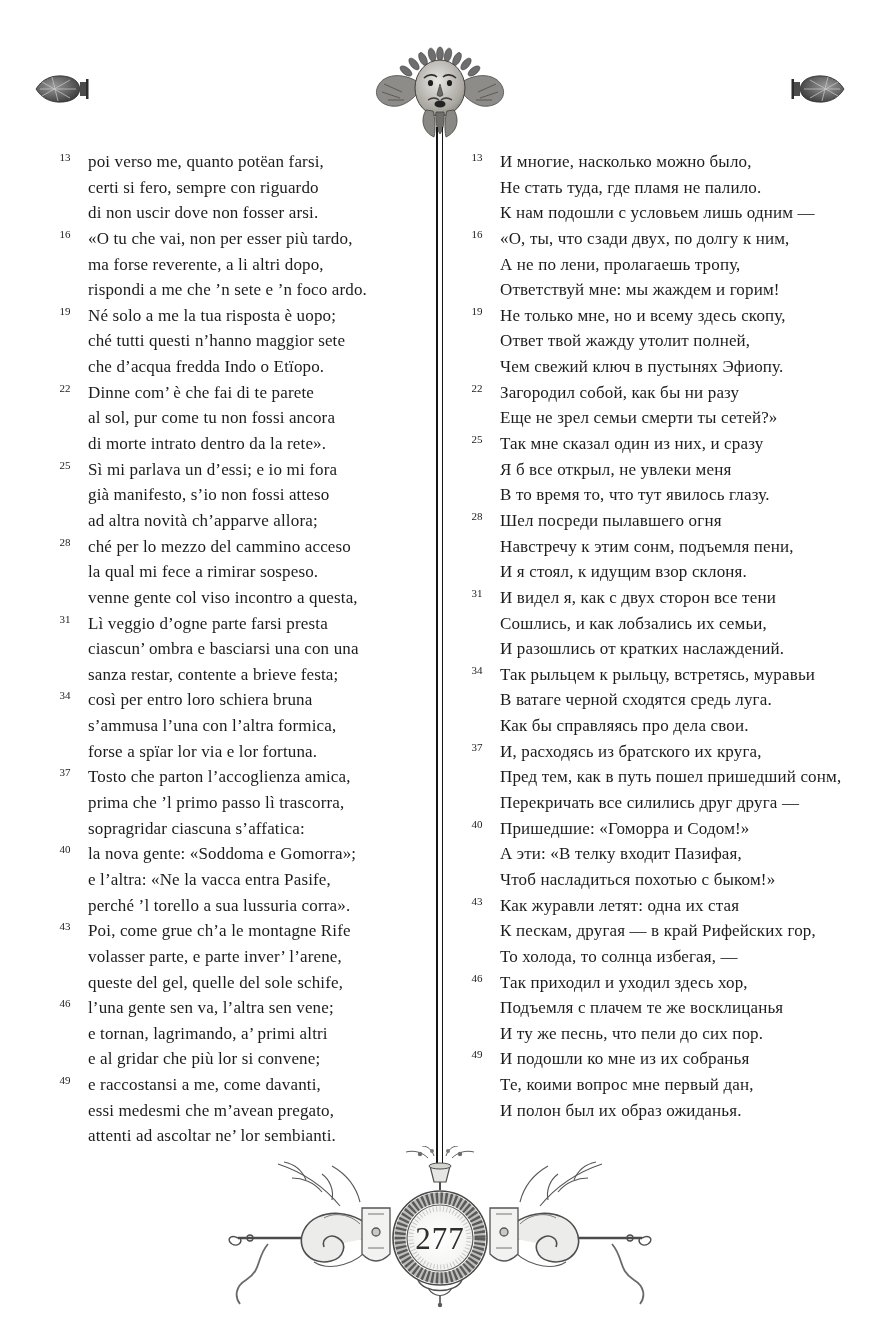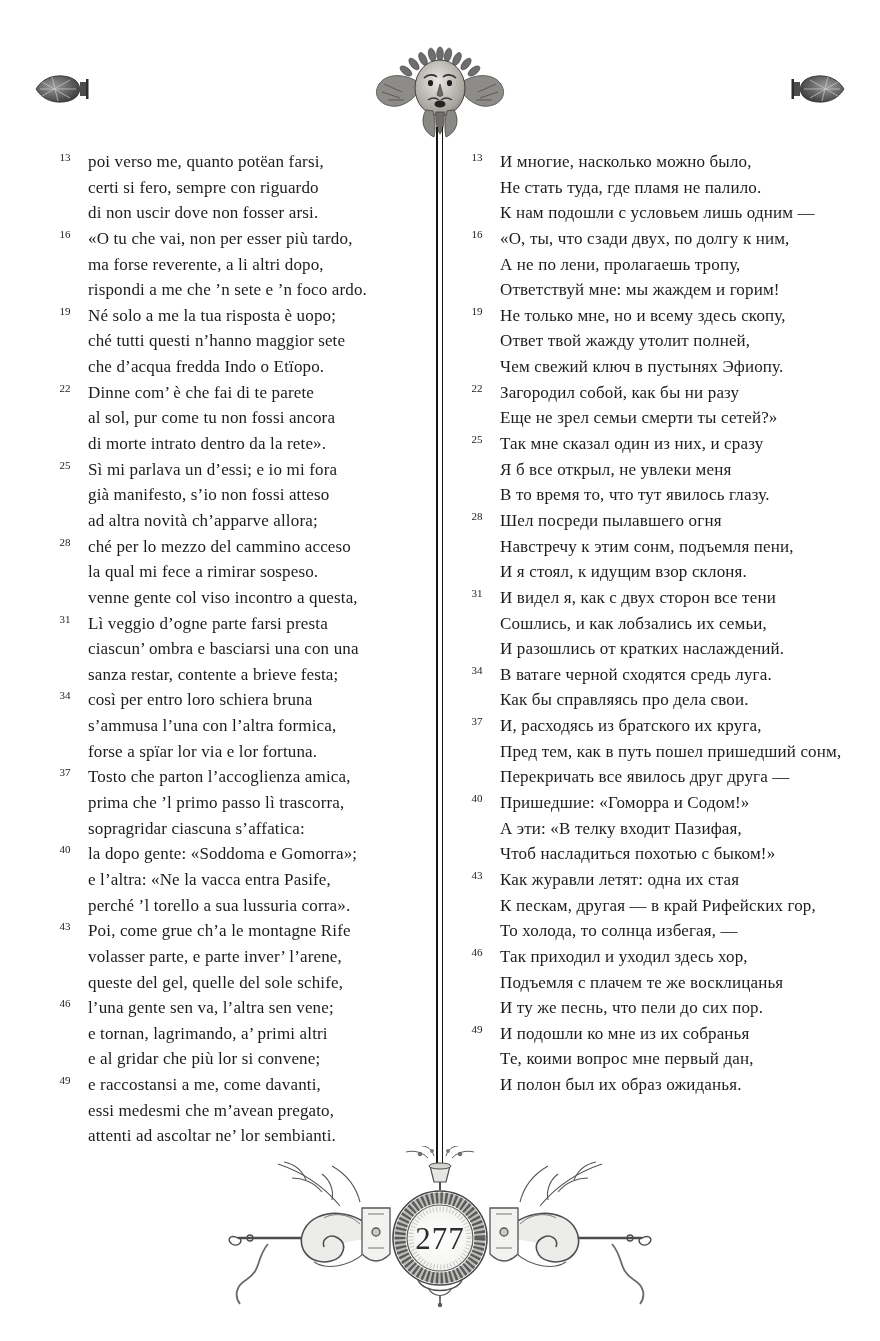--- a/index.html
+++ b/index.html
@@ -160,21 +160,21 @@
         <div class="verse-line">forse a spïar lor via e lor fortuna.</div>
       </div>
       <div class="tercet">
         <span class="verse-num">37</span>
         <div class="verse-line">Tosto che parton l’accoglienza amica,</div>
         <div class="verse-line">prima che ’l primo passo lì trascorra,</div>
         <div class="verse-line">sopragridar ciascuna s’affatica:</div>
       </div>
       <div class="tercet">
         <span class="verse-num">40</span>
-        <div class="verse-line">la dopo gente: «Soddoma e Gomorra»;</div>
+        <div class="verse-line">la nova gente: «Soddoma e Gomorra»;</div>
         <div class="verse-line">e l’altra: «Ne la vacca entra Pasife,</div>
         <div class="verse-line">perché ’l torello a sua lussuria corra».</div>
       </div>
       <div class="tercet">
         <span class="verse-num">43</span>
         <div class="verse-line">Poi, come grue ch’a le montagne Rife</div>
         <div class="verse-line">volasser parte, e parte inver’ l’arene,</div>
         <div class="verse-line">queste del gel, quelle del sole schife,</div>
       </div>
       <div class="tercet">
@@ -228,28 +228,29 @@
         <div class="verse-line">И я стоял, к идущим взор склоня.</div>
       </div>
       <div class="tercet">
         <span class="verse-num">31</span>
         <div class="verse-line">И видел я, как с двух сторон все тени</div>
         <div class="verse-line">Сошлись, и как лобзались их семьи,</div>
         <div class="verse-line">И разошлись от кратких наслаждений.</div>
       </div>
       <div class="tercet">
         <span class="verse-num">34</span>
+        <div class="verse-line">Так рыльцем к рыльцу, встретясь, муравьи</div>
         <div class="verse-line">В ватаге черной сходятся средь луга.</div>
         <div class="verse-line">Как бы справляясь про дела свои.</div>
       </div>
       <div class="tercet">
         <span class="verse-num">37</span>
         <div class="verse-line">И, расходясь из братского их круга,</div>
         <div class="verse-line">Пред тем, как в путь пошел пришедший сонм,</div>
-        <div class="verse-line">Перекричать все явилось друг друга —</div>
+        <div class="verse-line">Перекричать все силились друг друга —</div>
       </div>
       <div class="tercet">
         <span class="verse-num">40</span>
         <div class="verse-line">Пришедшие: «Гоморра и Содом!»</div>
         <div class="verse-line">А эти: «В телку входит Пазифая,</div>
         <div class="verse-line">Чтоб насладиться похотью с быком!»</div>
       </div>
       <div class="tercet">
         <span class="verse-num">43</span>
         <div class="verse-line">Как журавли летят: одна их стая</div>

